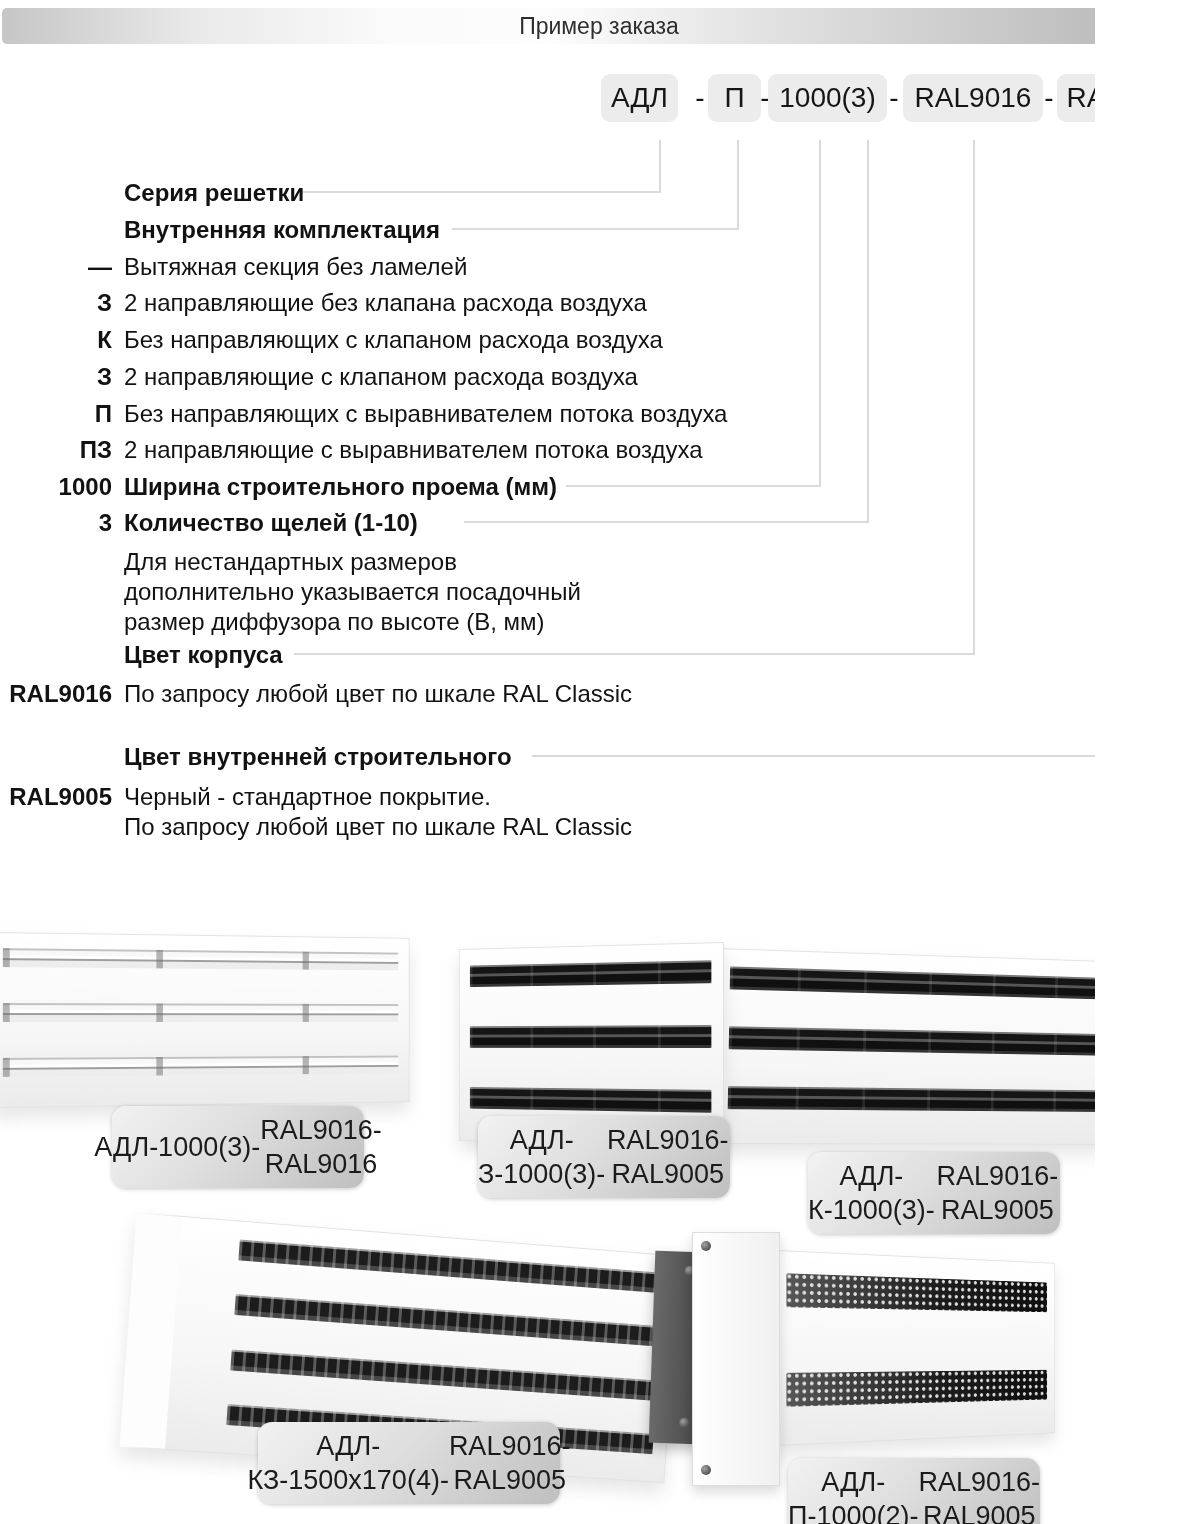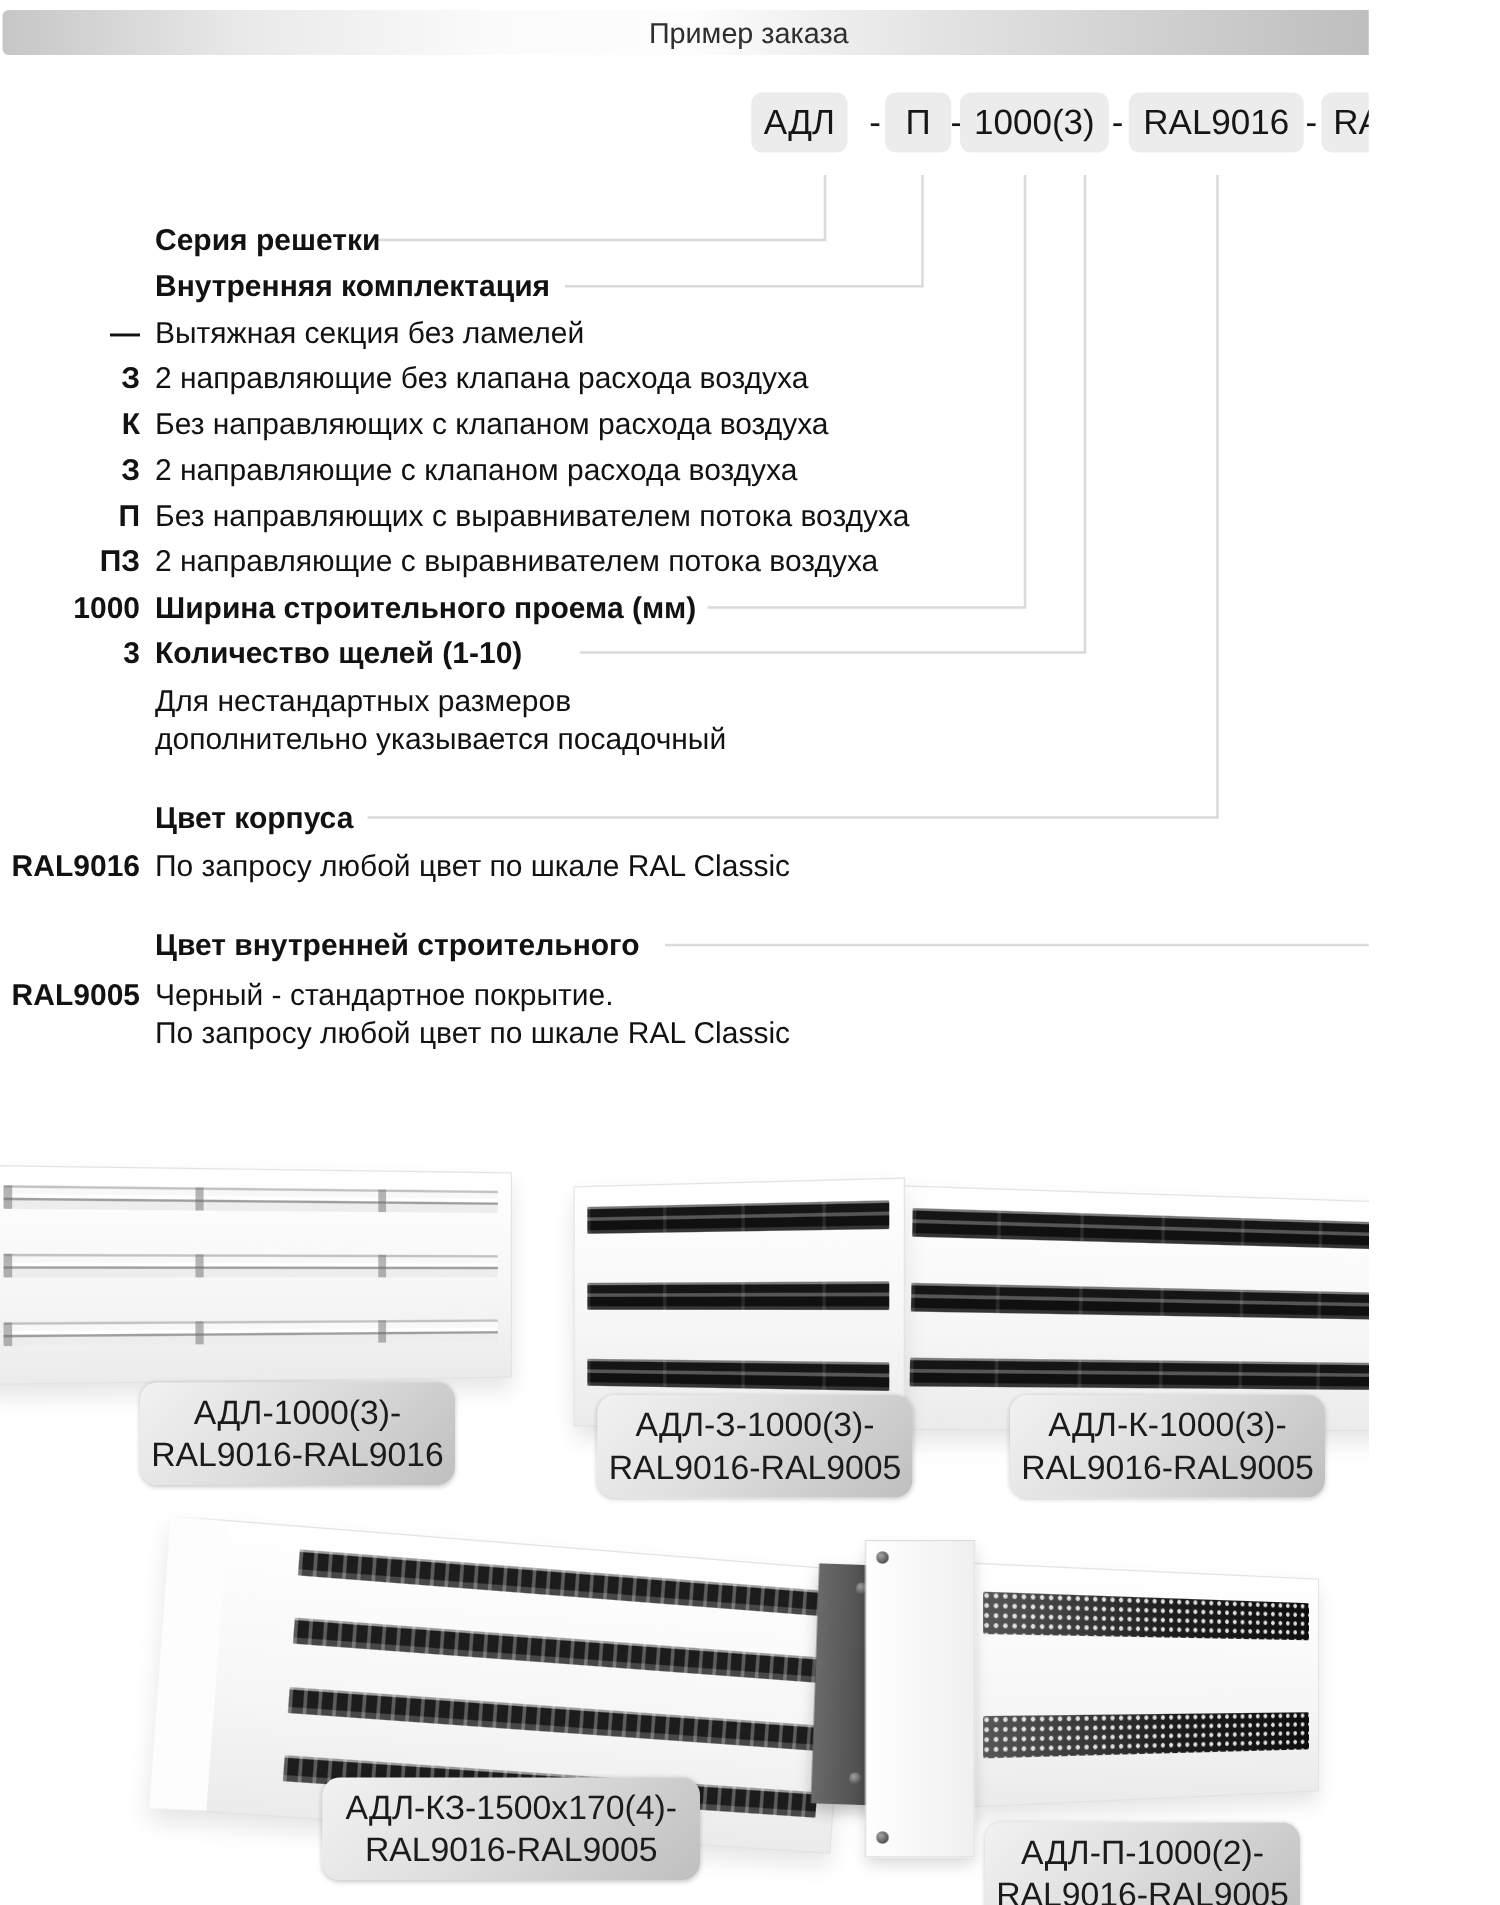--- a/index.html
+++ b/index.html
@@ -28,21 +28,21 @@
   .pfx{position:absolute;left:0;top:0;width:112px;text-align:right;font-weight:700;}
   .dsc{position:absolute;left:124px;top:0;}
   .b{font-weight:700;}
   .ml .dsc div{line-height:30px;}
   .ml{line-height:30px;}
 
   
   .plate{position:absolute;border-radius:14px;z-index:6;
     background:linear-gradient(135deg,#f2f2f2 0%,#dedede 45%,#bfbfbf 100%);
     box-shadow:0 1px 4px rgba(0,0,0,.22);
-    display:flex;flex-direction:column;align-items:center;justify-content:center;
+    display:flex;flex-direction:row;align-items:center;justify-content:center;
     font-size:27px;font-weight:500;color:#1b1b1b;line-height:34px;text-align:center;}
 
   
   .grille{position:absolute;background:linear-gradient(180deg,#ffffff 0%,#f6f6f6 60%,#ebebeb 100%);
     border:1px solid #e2e2e2;box-shadow:0 10px 18px rgba(0,0,0,.10);
     display:flex;flex-direction:column;justify-content:space-between;box-sizing:border-box;}
   .slotW{height:19px;border-radius:1px;
     background:repeating-linear-gradient(90deg, rgba(110,110,110,.50) 0 7px, transparent 7px 160px),
       linear-gradient(180deg,#c2c2c2 0 2px,#f8f8f8 2px 7px,#ffffff 7px 10px,#9e9e9e 10px 12px,#ededed 12px 19px);}
   .slotB{height:23px;border-radius:1px;
@@ -129,20 +129,21 @@
     <span class="dsc b">Ширина строительного проема (мм)</span>
   </div>
   <div class="lrow" style="top:510px;">
     <span class="pfx">3</span>
     <span class="dsc b">Количество щелей (1-10)</span>
   </div>
   <div class="lrow ml" style="top:547px;">
     <span class="dsc">
       <div>Для нестандартных размеров</div>
       <div>дополнительно указывается посадочный</div>
+      <div>размер диффузора по высоте (В, мм)</div>
     </span>
   </div>
   <div class="lrow" style="top:642px;">
     <span class="dsc b">Цвет корпуса</span>
   </div>
   <div class="lrow ml" style="top:679px;">
     <span class="pfx">RAL9016</span>
     <span class="dsc">
       <div>По запросу любой цвет по шкале RAL Classic</div>
     </span>
@@ -197,21 +198,21 @@
   </div>
 
   <div class="plate" style="left:112px;top:1106px;width:252px;height:82px;">
     <div>АДЛ-1000(3)-</div>
     <div>RAL9016-RAL9016</div>
   </div>
   <div class="plate" style="left:478px;top:1116px;width:252px;height:82px;">
     <div>АДЛ-З-1000(3)-</div>
     <div>RAL9016-RAL9005</div>
   </div>
-  <div class="plate" style="left:808px;top:1116px;width:252px;height:82px;">
+  <div class="plate" style="left:808px;top:1152px;width:252px;height:82px;">
     <div>АДЛ-К-1000(3)-</div>
     <div>RAL9016-RAL9005</div>
   </div>
   <div class="plate" style="left:258px;top:1422px;width:302px;height:82px;">
     <div>АДЛ-КЗ-1500х170(4)-</div>
     <div>RAL9016-RAL9005</div>
   </div>
   <div class="plate" style="left:788px;top:1458px;width:252px;height:82px;">
     <div>АДЛ-П-1000(2)-</div>
     <div>RAL9016-RAL9005</div>

